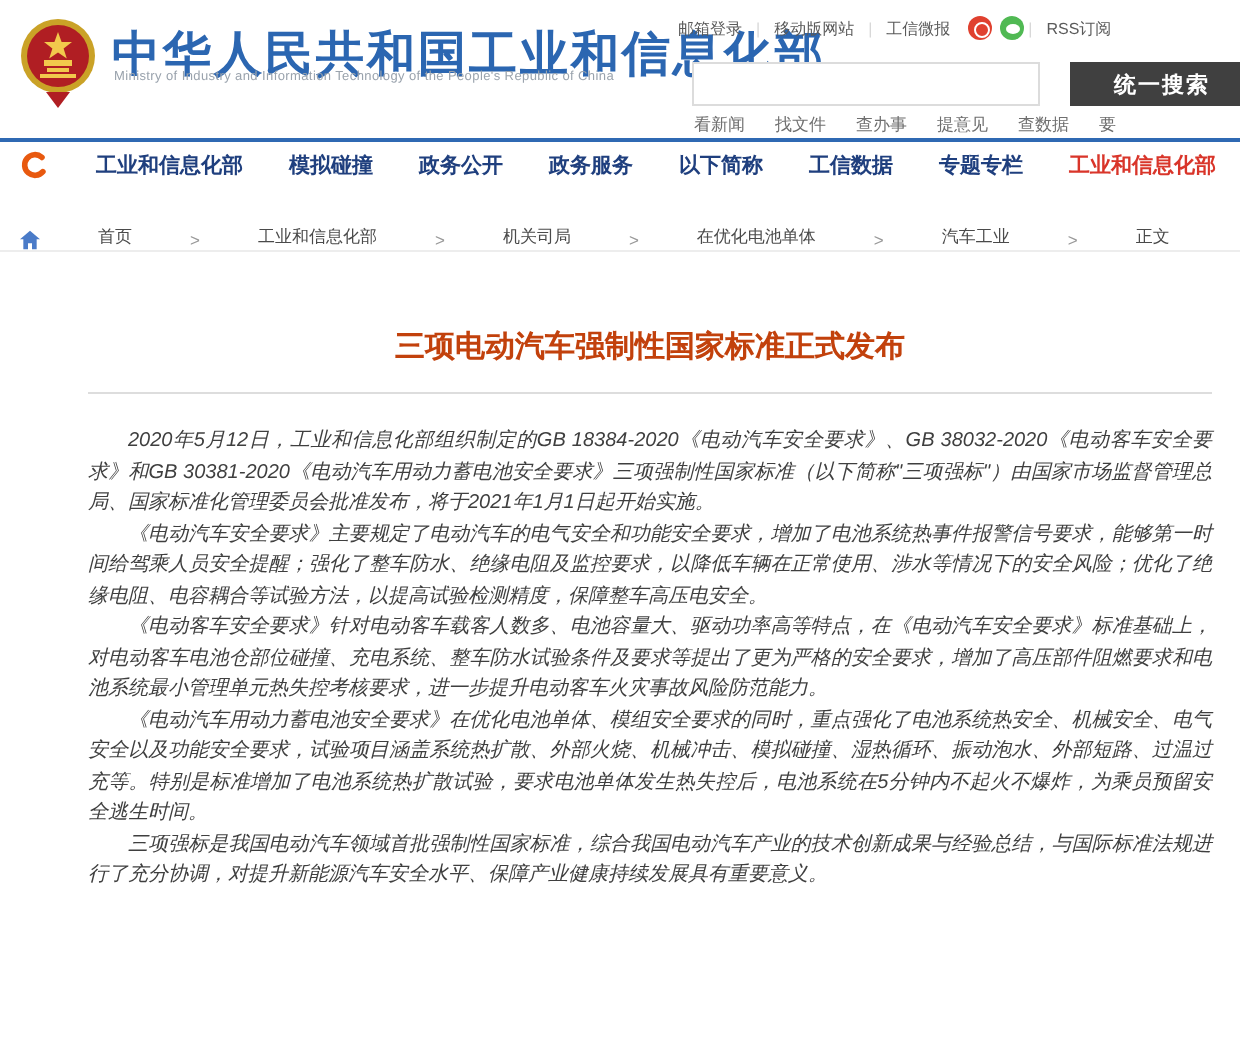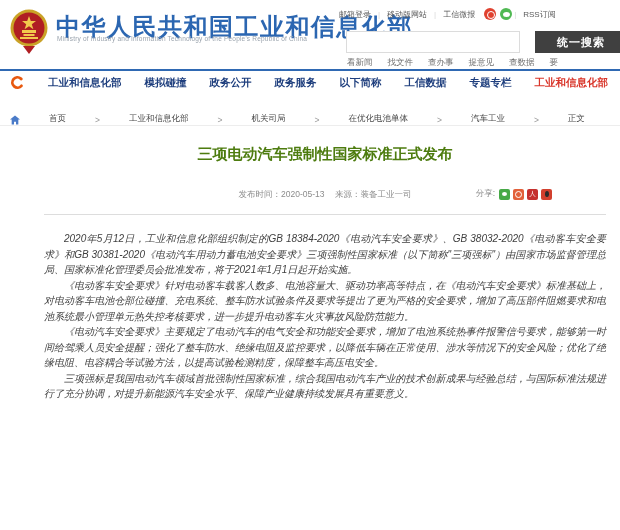--- a/index.html
+++ b/index.html
@@ -59,21 +59,21 @@
     white-space:nowrap;
     gap:24px;
   }
   .breadcrumb .crumb { cursor:pointer; padding:0 2px; }
   .breadcrumb .bsep { color:#999; padding:0 3px; }
   .home-icon { margin-right:3px; display:inline-block; }
 
   
   .article { margin-left:44px; width:562px; }
   .article-title {
-    margin-top:19px; text-align:center; font-size:15px; font-weight:bold; color:#4d7c0f;
+    margin-top:38px; text-align:center; font-size:15px; font-weight:bold; color:#c2410c;
   }
   .meta-row { position:relative; margin-top:25px; text-align:center; font-size:8.5px; color:#8c8c8c; }
   .meta-row .meta-item { margin:0 4px; }
   .share-box { position:absolute; right:54px; top:-1px; display:flex; align-items:center; gap:3px; }
   .share-label { font-size:8.5px; color:#8c8c8c; margin-right:1px; }
   .share-icon {
     width:11px; height:11px; border-radius:2px; display:inline-flex;
     align-items:center; justify-content:center; color:#fff; font-size:6.5px; cursor:pointer;
   }
   .si-wechat { background:#47a947; }
@@ -160,33 +160,23 @@
   <span class="crumb">在优化电池单体</span>
   <span class="bsep">&gt;</span>
   <span class="crumb">汽车工业</span>
   <span class="bsep">&gt;</span>
   <span class="crumb">正文</span>
 </div>
 
 <div class="article">
   <div class="article-title">三项电动汽车强制性国家标准正式发布</div>
 
-  <div class="meta-row">
-    <span class="meta-item">发布时间：2020-05-13</span>
-    <span class="meta-item">来源：装备工业一司</span>
-    <span class="share-box">
-      <span class="share-label">分享:</span>
-      <span class="share-icon si-wechat"></span>
-      <span class="share-icon si-weibo"></span>
-      <span class="share-icon si-people">人</span>
-      <span class="share-icon si-qq"></span>
-    </span>
-  </div>
 
   <hr class="divider">
 
   <div class="article-body">
     <p>2020年5月12日，工业和信息化部组织制定的GB 18384-2020《电动汽车安全要求》、GB 38032-2020《电动客车安全要求》和GB 30381-2020《电动汽车用动力蓄电池安全要求》三项强制性国家标准（以下简称"三项强标"）由国家市场监督管理总局、国家标准化管理委员会批准发布，将于2021年1月1日起开始实施。</p>
+    <p>《电动汽车安全要求》主要规定了电动汽车的电气安全和功能安全要求，增加了电池系统热事件报警信号要求，能够第一时间给驾乘人员安全提醒；强化了整车防水、绝缘电阻及监控要求，以降低车辆在正常使用、涉水等情况下的安全风险；优化了绝缘电阻、电容耦合等试验方法，以提高试验检测精度，保障整车高压电安全。</p>
     <p>《电动客车安全要求》针对电动客车载客人数多、电池容量大、驱动功率高等特点，在《电动汽车安全要求》标准基础上，对电动客车电池仓部位碰撞、充电系统、整车防水试验条件及要求等提出了更为严格的安全要求，增加了高压部件阻燃要求和电池系统最小管理单元热失控考核要求，进一步提升电动客车火灾事故风险防范能力。</p>
-    <p>《电动汽车安全要求》主要规定了电动汽车的电气安全和功能安全要求，增加了电池系统热事件报警信号要求，能够第一时间给驾乘人员安全提醒；强化了整车防水、绝缘电阻及监控要求，以降低车辆在正常使用、涉水等情况下的安全风险；优化了绝缘电阻、电容耦合等试验方法，以提高试验检测精度，保障整车高压电安全。</p>
+    <p>《电动汽车用动力蓄电池安全要求》在优化电池单体、模组安全要求的同时，重点强化了电池系统热安全、机械安全、电气安全以及功能安全要求，试验项目涵盖系统热扩散、外部火烧、机械冲击、模拟碰撞、湿热循环、振动泡水、外部短路、过温过充等。特别是标准增加了电池系统热扩散试验，要求电池单体发生热失控后，电池系统在5分钟内不起火不爆炸，为乘员预留安全逃生时间。</p>
     <p>三项强标是我国电动汽车领域首批强制性国家标准，综合我国电动汽车产业的技术创新成果与经验总结，与国际标准法规进行了充分协调，对提升新能源汽车安全水平、保障产业健康持续发展具有重要意义。</p>
   </div>
 </div>
 
 </body></html>

